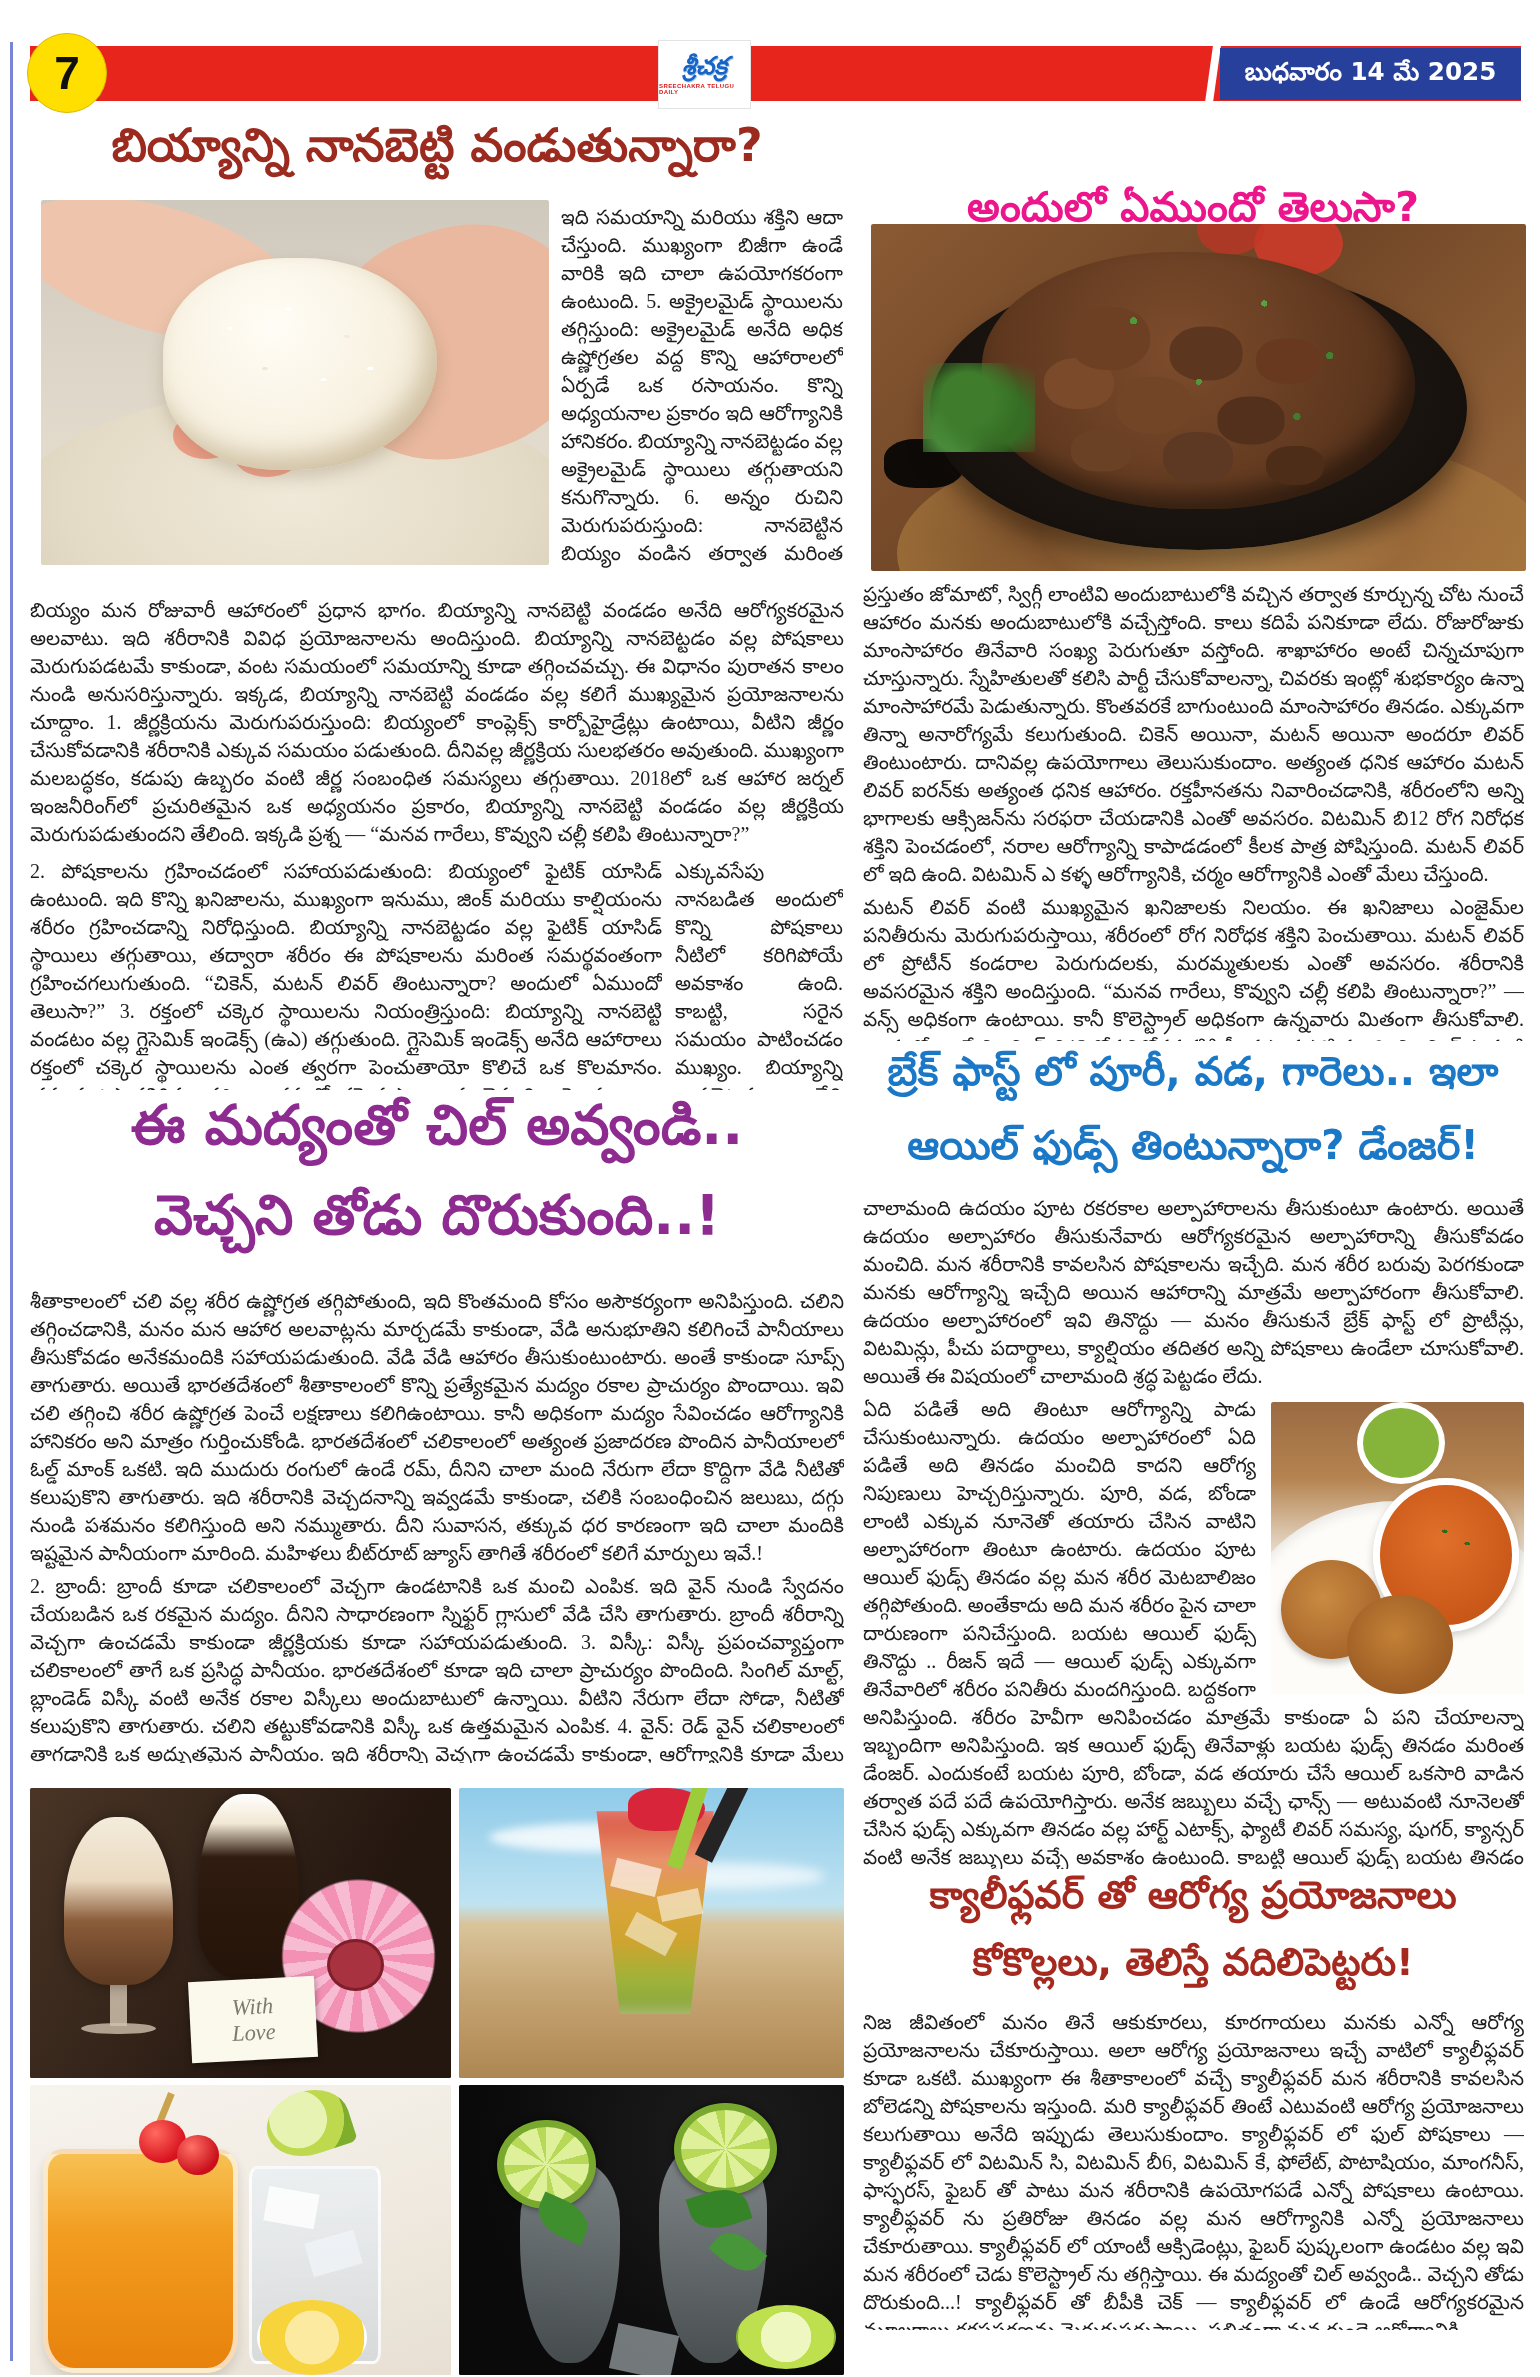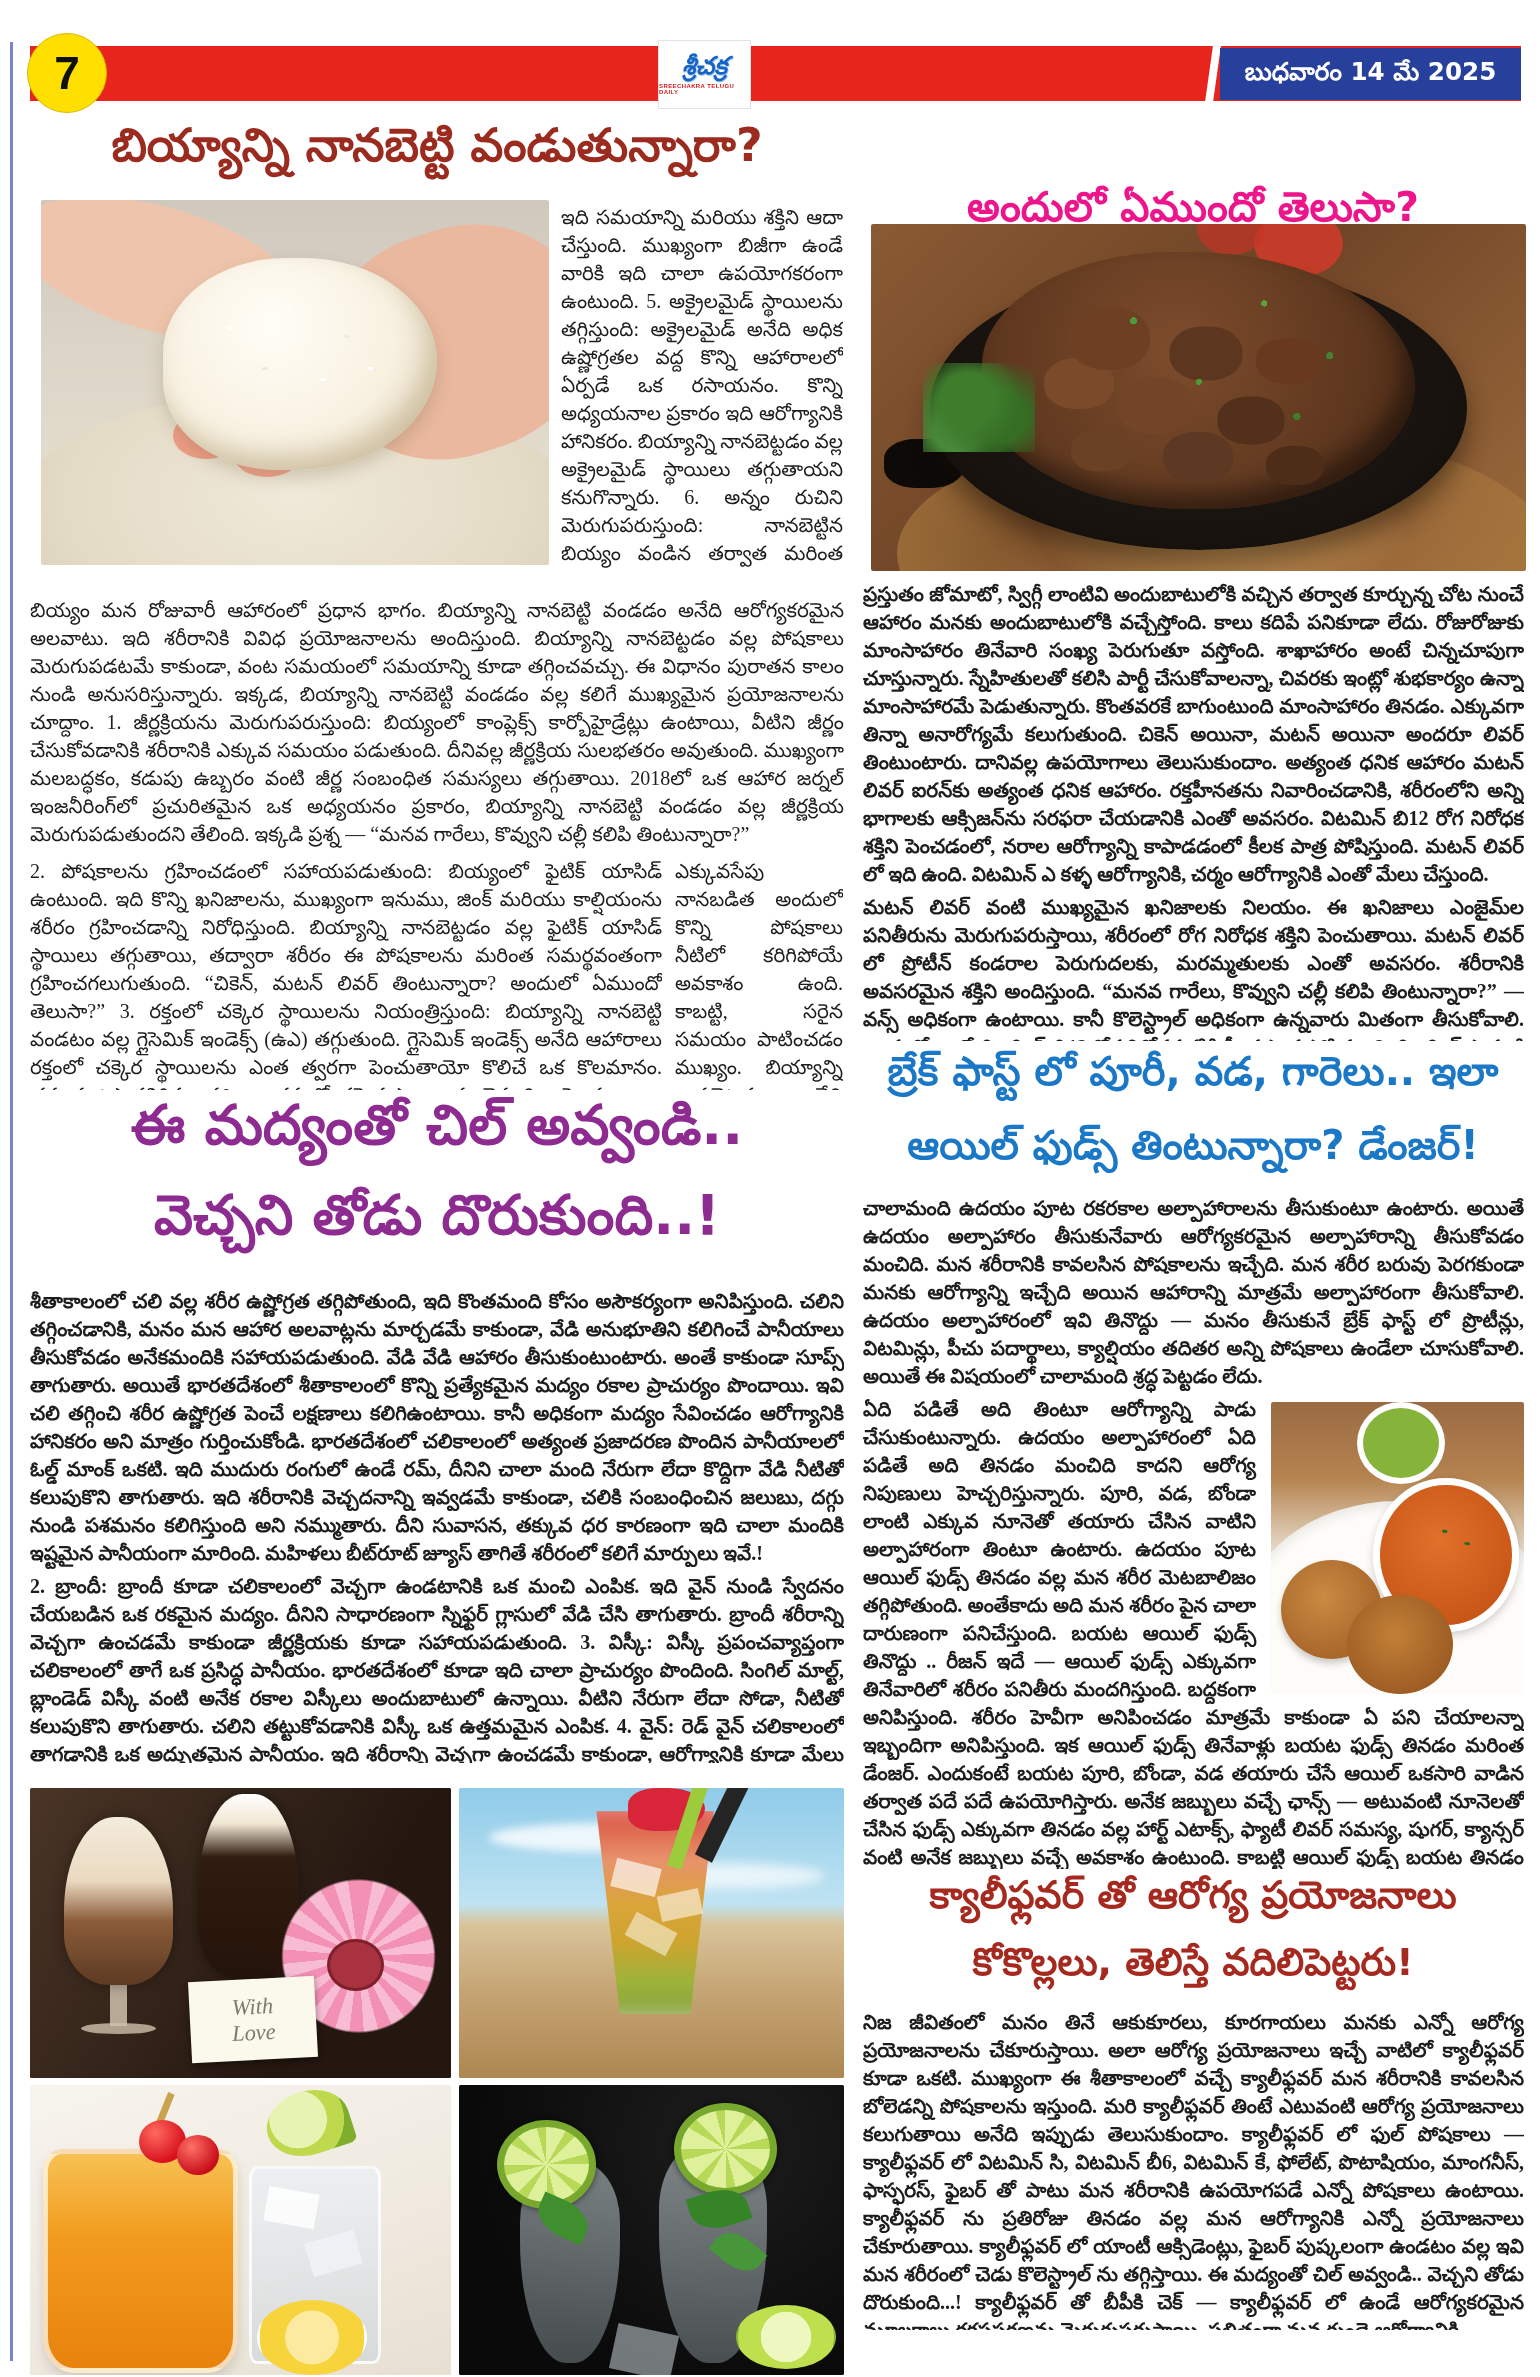--- a/index.html
+++ b/index.html
@@ -26,21 +26,21 @@
   .hl-liver{left:862px;width:662px;font-size:41px;color:#ec158b;}
   .hl-liver.l1{top:113px;} .hl-liver.l2{top:186px;}
   .hl-purple{left:30px;width:814px;font-size:55px;color:#8e2b90;}
   .hl-purple.l1{top:1097px;} .hl-purple.l2{top:1187px;}
   .hl-oil{left:862px;width:662px;font-size:40px;color:#1b78c7;}
   .hl-oil.l1{top:1050px;} .hl-oil.l2{top:1124px;}
   .hl-cauli{left:862px;width:662px;font-size:38px;color:#a5291f;}
   .hl-cauli.l1{top:1876px;} .hl-cauli.l2{top:1943px;}
   
   .bodytxt{position:absolute;font-size:20px;line-height:28px;text-align:justify;overflow:hidden;color:#1d1d1d;}
-  .bodytxt p{margin:0 0 4.5px 0;font-weight:bold;}
+  .bodytxt p{margin:0 0 4.5px 0;}
   .rice-side{left:561px;top:203px;width:282px;height:367px;}
   .rice-b1{left:30px;top:596px;width:814px;height:258px;}
   .rice-b2{left:30px;top:857px;width:632px;height:233px;}
   .rice-s2{left:675px;top:857px;width:168px;height:233px;}
   .drinks-b{left:30px;top:1287px;width:814px;height:476px;}
   .liver-b{left:863px;top:580px;width:661px;height:461px;}
   .oil-b{left:863px;top:1194px;width:661px;height:675px;}
   .cauli-b{left:863px;top:2008px;width:661px;height:322px;}
   
   .photo{position:absolute;overflow:hidden;border-radius:2.2px;}

